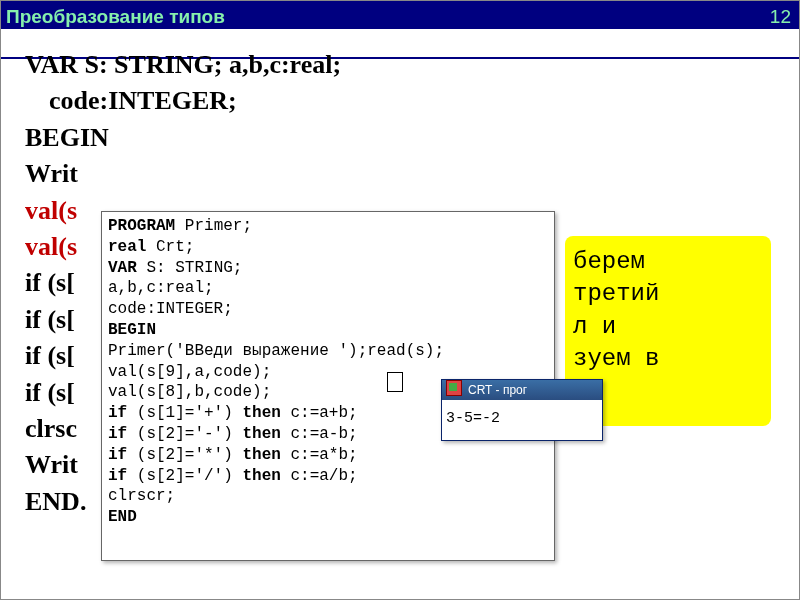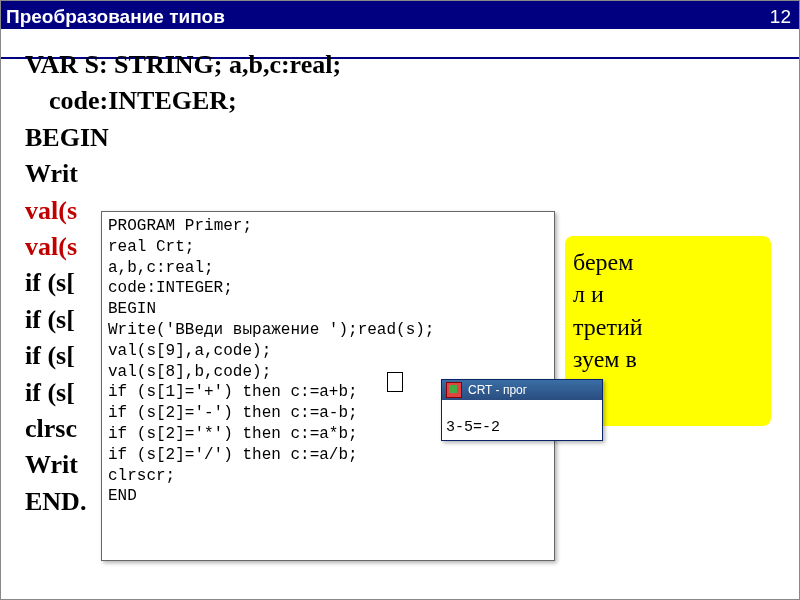--- a/index.html
+++ b/index.html
@@ -1,32 +1,32 @@
 <!DOCTYPE html>
 <html><head>
 <meta charset="utf-8">
 <style>
   html,body{margin:0;padding:0;width:800px;height:600px;overflow:hidden;font-family:"Times New Roman",serif;background:#fff}
   .slide{position:relative;width:800px;height:600px;border:1px solid #888;box-sizing:border-box}
-  .header{background:#000080;color:#ffffff;height:28px;line-height:28px;font-size:19px;font-family:Arial,sans-serif}
+  .header{background:#000080;color:#86efac;height:28px;line-height:28px;font-size:19px;font-family:Arial,sans-serif}
   .header .title{position:absolute;left:5px;top:2px;font-weight:bold}
   .header .num{position:absolute;right:8px;top:2px;font-weight:normal}
   .hr{height:2px;background:#000080;margin-top:28px}
   .code-back{position:absolute;left:24px;top:46px;font-size:26px;line-height:1.4;font-weight:bold;color:#000;font-family:"Times New Roman",serif}
   .code-back .ind1{margin-left:24px}
   .code-back .ind2{}
   .code-back .red{color:#c00000}
-  .sticky{position:absolute;right:28px;top:235px;width:190px;height:170px;background:#ffff00;border-radius:8px;padding:10px 8px;font-size:24px;line-height:1.35;color:#000;font-family:Liberation Serif, serif}
+  .sticky{position:absolute;right:28px;top:235px;width:190px;height:170px;background:#ffff00;border-radius:8px;padding:10px 8px;font-size:24px;line-height:1.35;color:#000;font-family:Liberation Mono, monospace}
   .editor{position:absolute;left:100px;top:210px;width:440px;height:340px;background:#fff;border:1px solid #666;box-shadow:2px 2px 4px rgba(0,0,0,.3);font-family:"Courier New",monospace;font-size:16px;line-height:1.3;padding:4px 6px;color:#000}
-  .editor .kw{font-weight:normal;color:#000}
+  .editor .kw{font-weight:bold;color:#000}
   .crtwin{position:absolute;left:440px;top:378px;width:160px;height:60px;background:#fff;border:1px solid #0a246a;box-shadow:2px 2px 4px rgba(0,0,0,.3)}
-  .crt-title{height:20px;background:linear-gradient(#3a6ea5,#2a4d80);color:#fff;font-family:Tahoma,Arial,sans-serif;font-size:12px;line-height:20px;padding-left:4px;display:flex;align-items:center;gap:4px}
+  .crt-title{height:20px;background:linear-gradient(#3a6ea5,#2a4d80);color:#fff;font-family:Tahoma,Arial,sans-serif;font-size:12px;line-height:20px;padding-left:4px;display:flex;gap:4px}
   .crt-title .ico{display:inline-block;width:14px;height:14px;background:#d44;border:1px solid #800;margin-right:2px;position:relative}
   .crt-title .ico:before{content:"";position:absolute;left:2px;top:2px;width:8px;height:8px;background:#4a4}
-  .crt-body{padding:19px 4px;font-family:"Courier New",monospace;font-size:15px;color:#000}
+  .crt-body{padding:10px 4px;font-family:"Courier New",monospace;font-size:15px;color:#000}
   .selmark{position:absolute;left:386px;top:371px;width:14px;height:18px;border:1px solid #000}
 </style>
 </head>
 <body>
 
 <div class="slide">
   <div class="header">
     <span class="title">Преобразование типов</span>
     <span class="num">12</span>
   </div>
@@ -43,33 +43,34 @@
     <div class="ind2">if (s[</div>
     <div class="ind2">if (s[</div>
     <div class="ind2">if (s[</div>
     <div class="ind2">clrsc</div>
     <div class="ind2">Writ</div>
     <div>END.</div>
   </div>
 
   <div class="sticky">
     <div> берем</div>
+    <div> третий</div>
     <div>л и</div>
-    <div> третий</div>
     <div>зуем в</div>
     <div>ло</div>
   </div>
 
   <div class="editor">
     <div><span class="kw">PROGRAM</span><span>  Primer;</span></div>
     <div><span class="kw">real</span><span> Crt;</span></div>
+    <div><span class="kw">VAR</span><span>   S:  STRING;</span></div>
     <div>       a,b,c:real;</div>
     <div>       code:INTEGER;</div>
     <div class="kw">BEGIN</div>
-    <div>   Write('ВВеди выражение ');read(s);</div>
+    <div>   Primer('ВВеди выражение ');read(s);</div>
     <div>   val(s[9],a,code);</div>
     <div>   val(s[8],b,code);</div>
     <div><span class="kw">   if</span><span> (s[1]='+')  </span><span class="kw">then</span><span> c:=a+b;</span></div>
     <div><span class="kw">   if</span><span> (s[2]='-')  </span><span class="kw">then</span><span> c:=a-b;</span></div>
     <div><span class="kw">   if</span><span> (s[2]='*')  </span><span class="kw">then</span><span> c:=a*b;</span></div>
     <div><span class="kw">   if</span><span> (s[2]='/')  </span><span class="kw">then</span><span> c:=a/b;</span></div>
     <div>   clrscr;</div>
     <div class="kw">END</div>
   </div>
 

